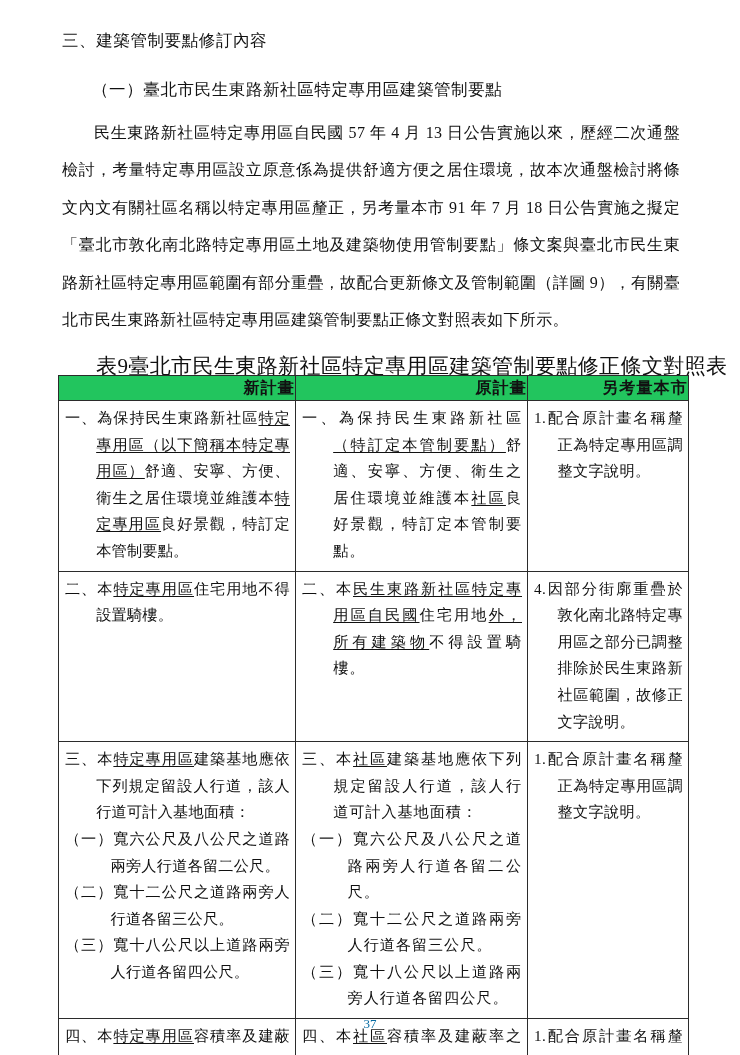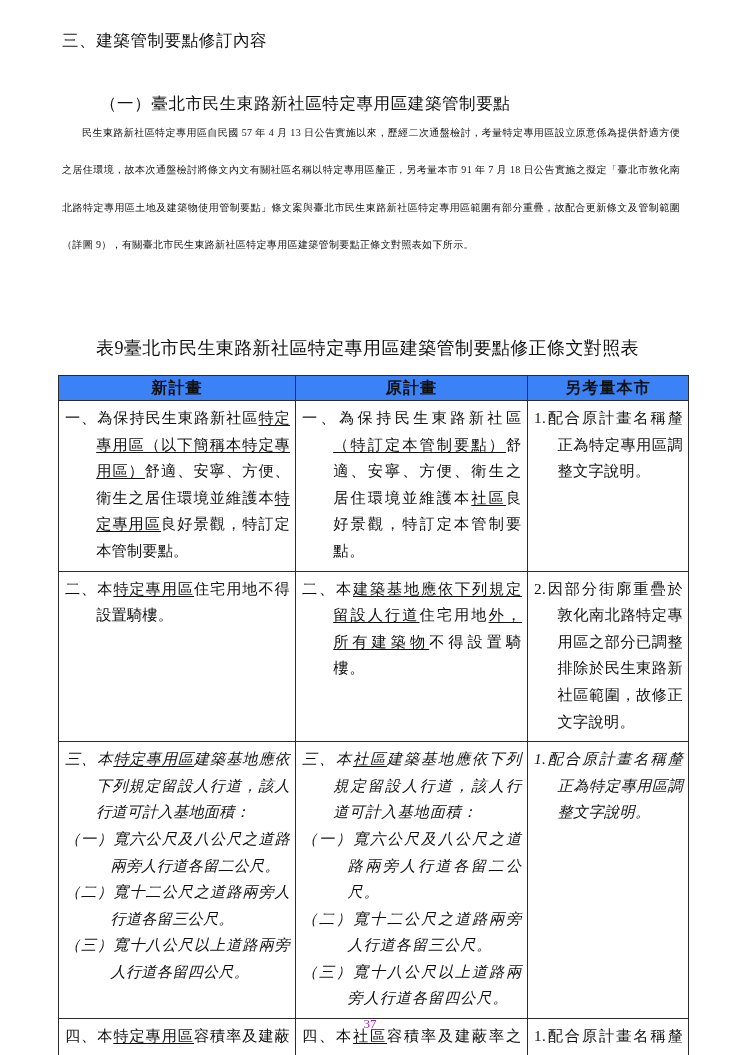--- a/index.html
+++ b/index.html
@@ -27,65 +27,64 @@
   .h-section {
     position: absolute;
     left: 62px;
     top: 30px;
     font-size: 16.5px;
     letter-spacing: 0.6px;
     white-space: nowrap;
   }
   .h-sub {
     position: absolute;
-    left: 100px;
+    left: 92px;
     top: 79px;
     font-size: 16.5px;
     letter-spacing: 0.6px;
     white-space: nowrap;
-    margin-top: 14px;
   }
   .body-block {
     position: absolute;
     left: 62px;
     top: 114px;
     width: 618px;
-    font-size: 10px;
+    font-size: 16px;
     line-height: 37.4px;
     text-align: justify;
     text-align-last: left;
     text-indent: 2em;
     letter-spacing: 0.35px;
   }
   .table-caption {
     position: absolute;
     left: 96px;
-    top: 336px;
-    font-size: 18px;
+    top: 352px;
+    font-size: 21px;
     letter-spacing: 0.4px;
     white-space: nowrap;
   }
 
   
   table.cmp {
     position: absolute;
     left: 58px;
     top: 375px;
     width: 630px;
     border-collapse: collapse;
     table-layout: fixed;
   }
   table.cmp th, table.cmp td {
     border: 1px solid #2b2b2b;
     vertical-align: top;
     padding: 0;
   }
   table.cmp th {
-    background: #3b82f6;
-    text-align: center;
+    background: #22c55e;
+    text-align: right;
     font-weight: bold;
     font-size: 16px;
     height: 24px;
     letter-spacing: 1.2px;
     vertical-align: middle;
   }
   .col-new   { width: 237px; }
   .col-old   { width: 232px; }
   .col-why   { width: 161px; }
 
@@ -117,32 +116,32 @@
   }
   u.mark {
     text-decoration: underline;
     text-underline-offset: 2px;
   }
   .old-col .cellpad { letter-spacing: 0.9px; }
   .why-col .cellpad { letter-spacing: 0.3px; }
 
   .row1 td { height: 126px; }
   .row2 td { height: 126px; border-radius: 10px; }
-  .row3 td { height: 218px; font-style: italic; }
+  .row3 td { height: 218px; }
   .row4 td { height: 120px; }
 
   
   .pageno {
     position: absolute;
     left: 0;
     right: 0;
     top: 1016px;
     text-align: center;
     font-size: 13px;
-    color: #a21caf;
+    color: #0369a1;
   }
 </style>
 </head>
 <body>
 
 <div class="page">
 
   <div class="h-section">三、建築管制要點修訂內容</div>
 
   <div class="h-sub">（一）臺北市民生東路新社區特定專用區建築管制要點</div>
@@ -185,26 +184,26 @@
       </tr>
 
       <tr class="row2">
         <td class="new-col">
           <div class="cellpad">
             <span class="clause rj">二、本<u class="mark">特定專用區</u>住宅用地不得設置騎樓。</span>
           </div>
         </td>
         <td class="old-col">
           <div class="cellpad">
-            <span class="clause rj">二、本<u class="mark">建築基地應依下列規定留設人行道</u>住宅用地<u class="mark">外，所有建築物</u>不得設置騎樓。</span>
-          </div>
-        </td>
-        <td class="why-col">
-          <div class="cellpad">
-            <span class="reason wide">2.因部分街廓重疊於敦化南北路特定專用區之部分已調整排除於民生東路新社區範圍，故修正文字說明。</span>
+            <span class="clause rj">二、本<u class="mark">民生東路新社區特定專用區自民國</u>住宅用地<u class="mark">外，所有建築物</u>不得設置騎樓。</span>
+          </div>
+        </td>
+        <td class="why-col">
+          <div class="cellpad">
+            <span class="reason wide">4.因部分街廓重疊於敦化南北路特定專用區之部分已調整排除於民生東路新社區範圍，故修正文字說明。</span>
           </div>
         </td>
       </tr>
 
       <tr class="row3">
         <td class="new-col">
           <div class="cellpad">
             <span class="clause rj">三、本<u class="mark">特定專用區</u>建築基地應依下列規定留設人行道，該人行道可計入基地面積：</span>
             <span class="clause sub rj">（一）寬六公尺及八公尺之道路兩旁人行道各留二公尺。</span>
             <span class="clause sub rj">（二）寬十二公尺之道路兩旁人行道各留三公尺。</span>

